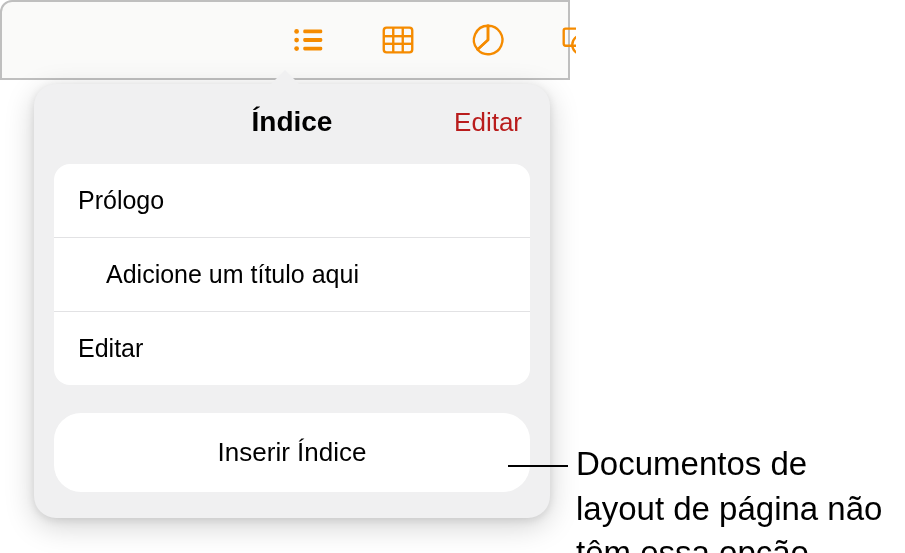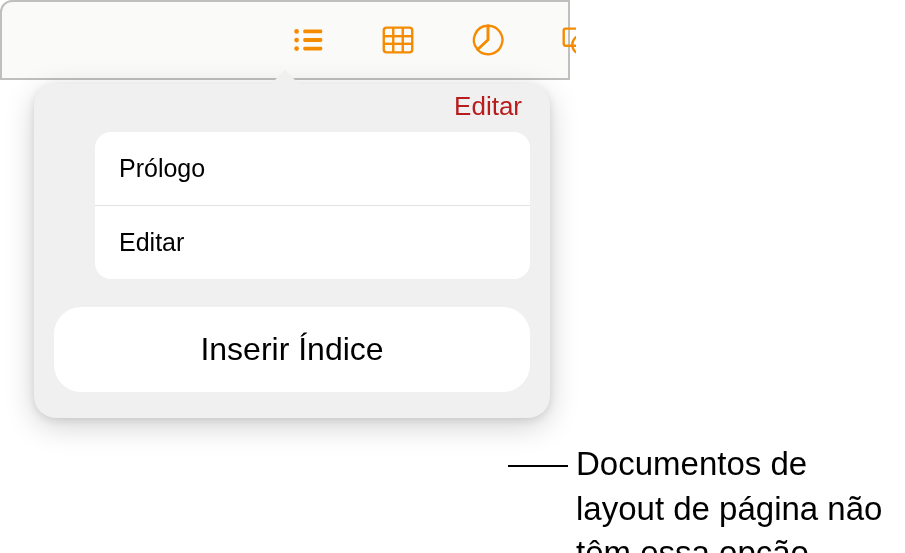--- a/index.html
+++ b/index.html
@@ -94,21 +94,20 @@
       font-size: 26px;
       color: #b91c1c;
       cursor: pointer;
     }
     
     .toc-list {
       background: #ffffff;
       border-radius: 16px;
       overflow: hidden;
       margin-bottom: 28px;
-      margin-left: 41px;
     }
     
     .toc-item {
       padding: 22px 24px;
       font-size: 25px;
       color: #000;
       border-bottom: 1px solid #e2e2e4;
       cursor: pointer;
     }
     
@@ -118,21 +117,21 @@
     
     .toc-item.indented {
       padding-left: 52px;
     }
     
     .insert-button {
       background: #ffffff;
       border-radius: 27px;
       padding: 24px;
       text-align: center;
-      font-size: 32px;
+      font-size: 26px;
       color: #000;
       cursor: pointer;
     }
     
     .callout {
       position: absolute;
       left: 576px;
       top: 442px;
       width: 310px;
     }
@@ -187,25 +186,27 @@
       <svg viewBox="0 0 40 40" style="min-width:38px;">
         <rect x="6" y="8" width="18" height="18" rx="2" fill="none" stroke="#f58b00" stroke-width="2.5"></rect>
         <circle cx="25" cy="25" r="10" fill="none" stroke="#f58b00" stroke-width="2.5"></circle>
       </svg>
     </div>
   </div>
 </div>
 
 <div class="popover">
   <div class="popover-header">
+    <div class="popover-title">Índice</div>
     <div class="edit-button">Editar</div>
   </div>
 
   <div class="toc-list">
     <div class="toc-item">Prólogo</div>
+    <div class="toc-item indented">Adicione um título aqui</div>
     <div class="toc-item">Editar</div>
   </div>
 
   <div class="insert-button">Inserir Índice</div>
 </div>
 
 <div class="callout-line"></div>
 
 <div class="callout">
   <div class="callout-text">Documentos de layout de página não têm essa opção.</div>

